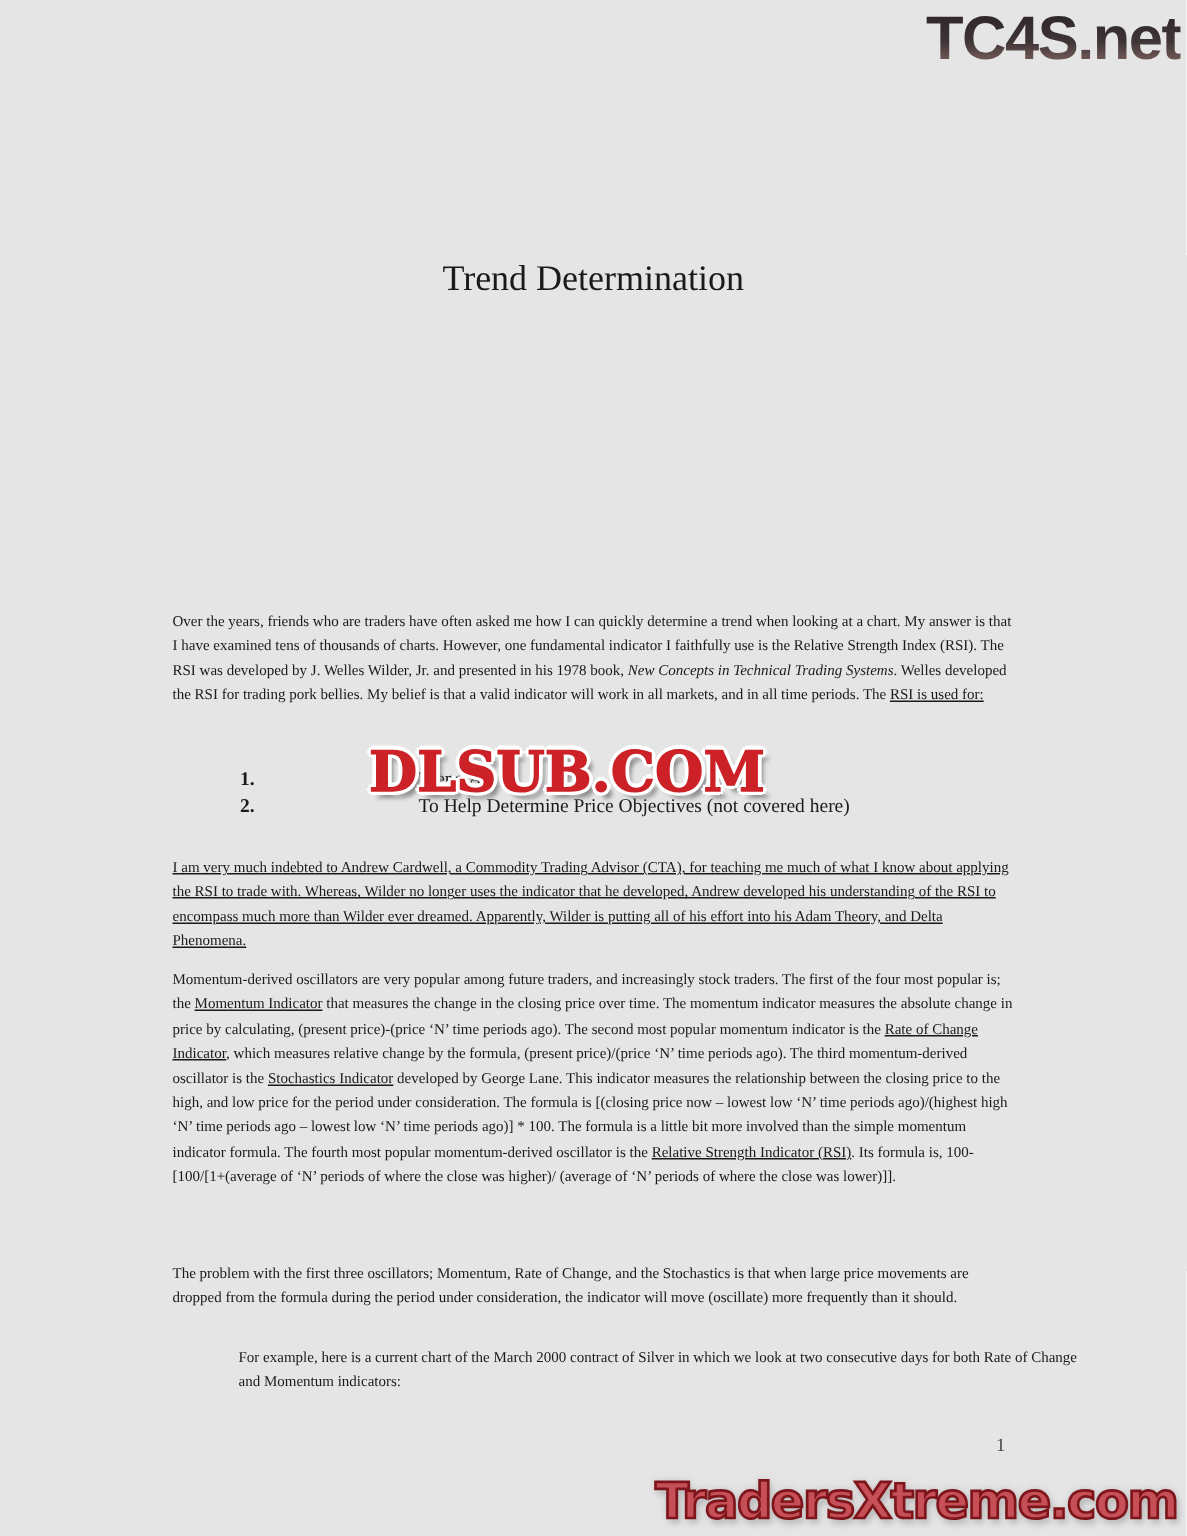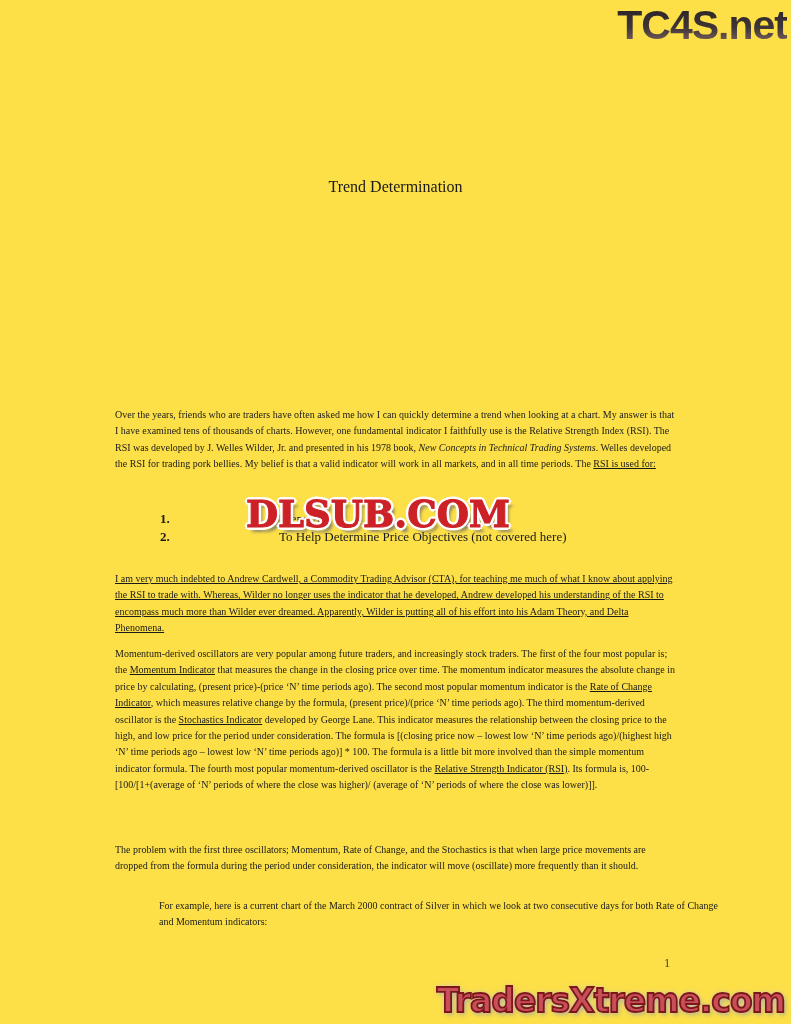--- a/index.html
+++ b/index.html
@@ -10,21 +10,21 @@
     --footer-fill: #c64f58;
     --footer-outline: #7d151b;
     --text-color: #1a1a1a;
   }
   * { margin: 0; padding: 0; box-sizing: border-box; }
   html, body { background: #ffffff; }
   .page {
     position: relative;
     width: 791px;
     height: 1024px;
-    background: #fde047;
+    background: #e5e5e5;
     overflow: hidden;
     font-family: "Liberation Serif", serif;
     color: var(--text-color);
   }
   .header-logo {
     position: absolute;
     top: 2px;
     right: 4px;
     font-family: "Liberation Sans", sans-serif;
     font-weight: bold;
@@ -34,21 +34,21 @@
     -webkit-background-clip: text;
     background-clip: text;
     color: transparent;
   }
   .title {
     position: absolute;
     top: 172px;
     left: 0;
     width: 100%;
     text-align: center;
-    font-size: 16px;
+    font-size: 24px;
     line-height: 29px;
   }
   .byline {
     position: absolute;
     top: 301px;
     left: 0;
     width: 100%;
     text-align: center;
     font-size: 13.5px;
   }

